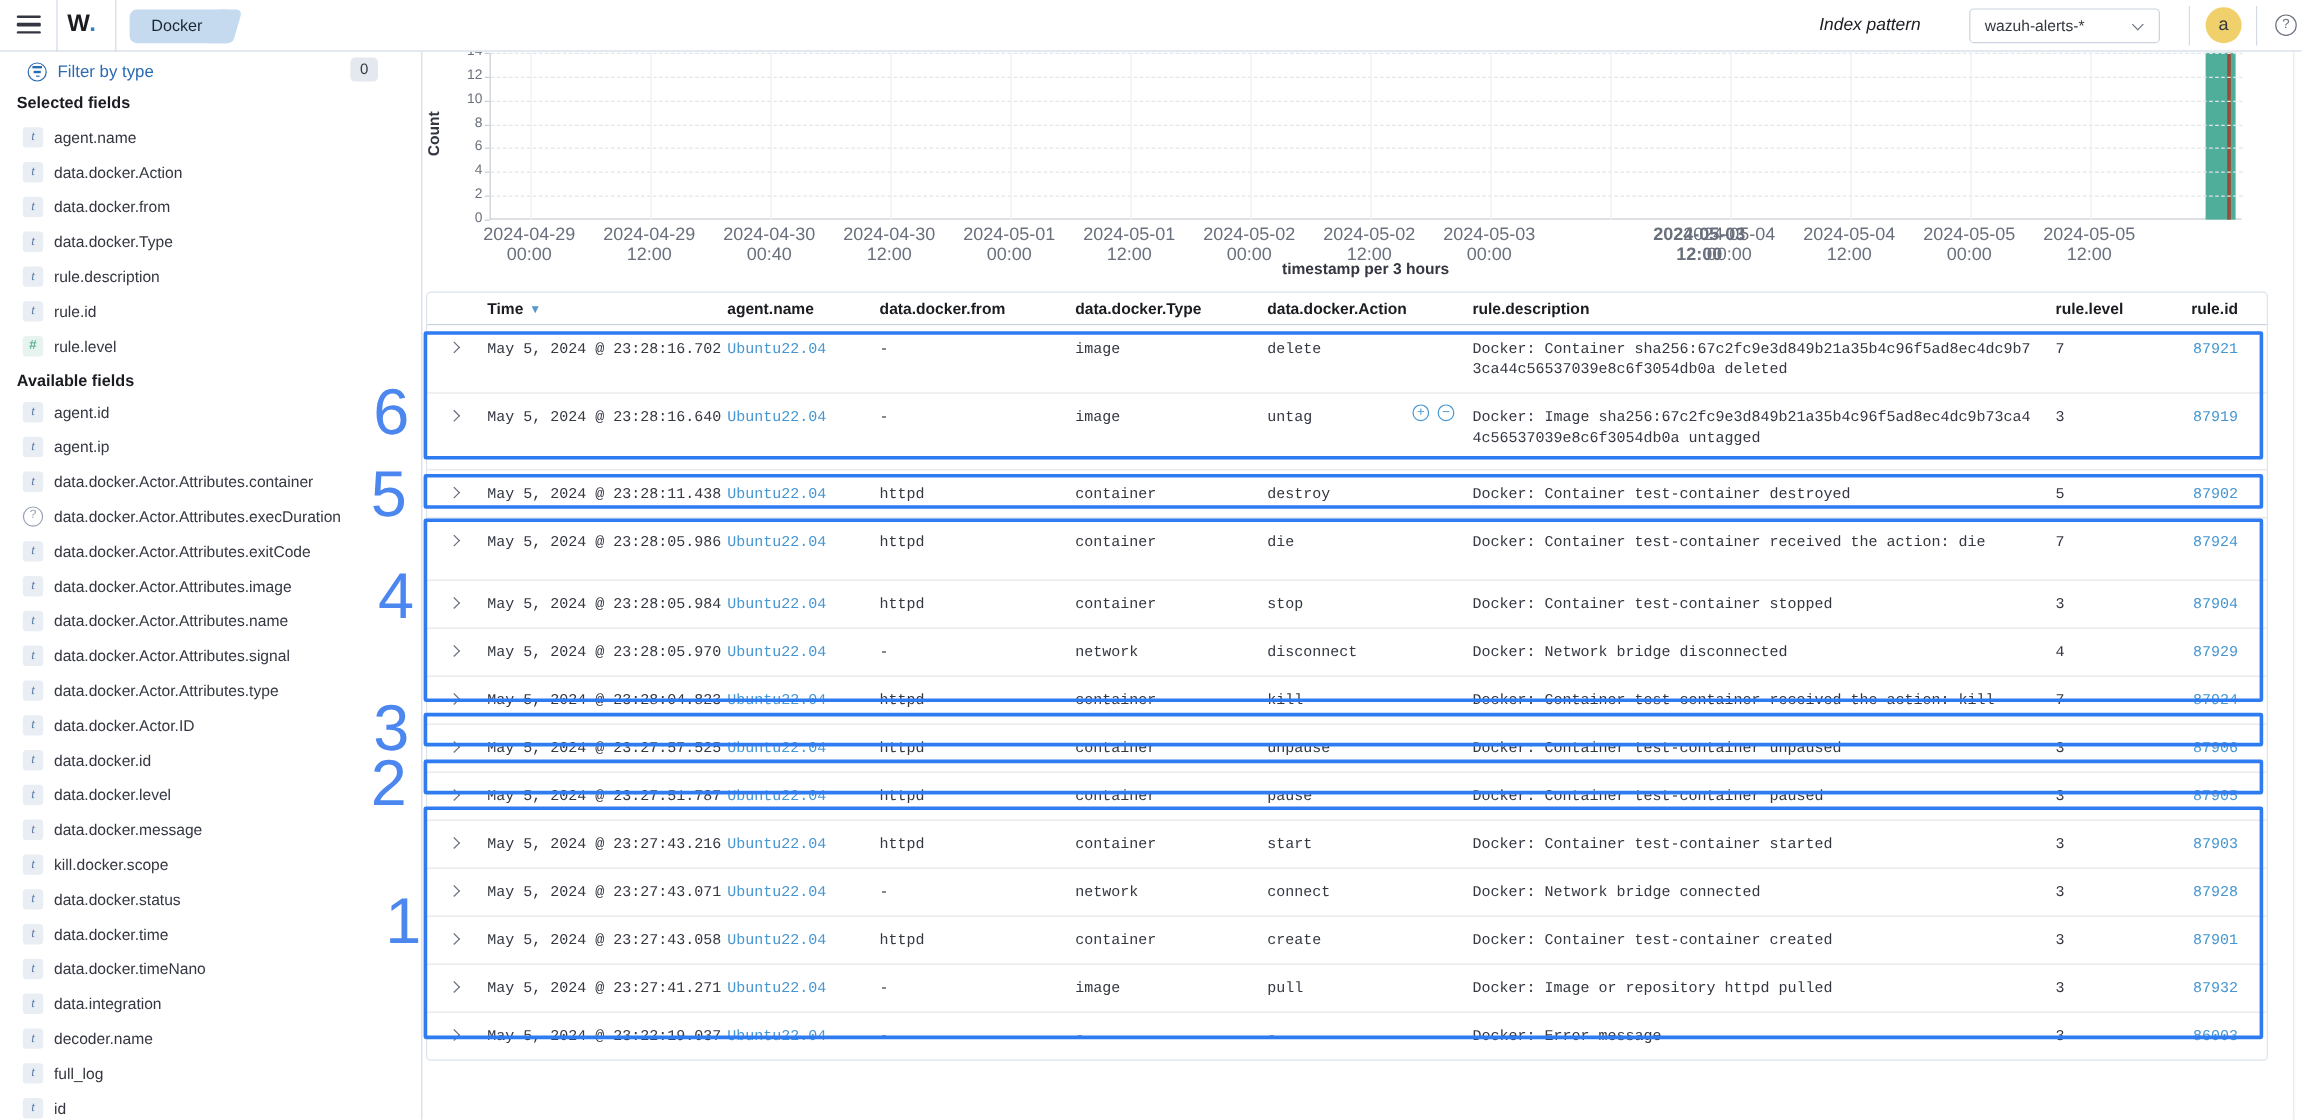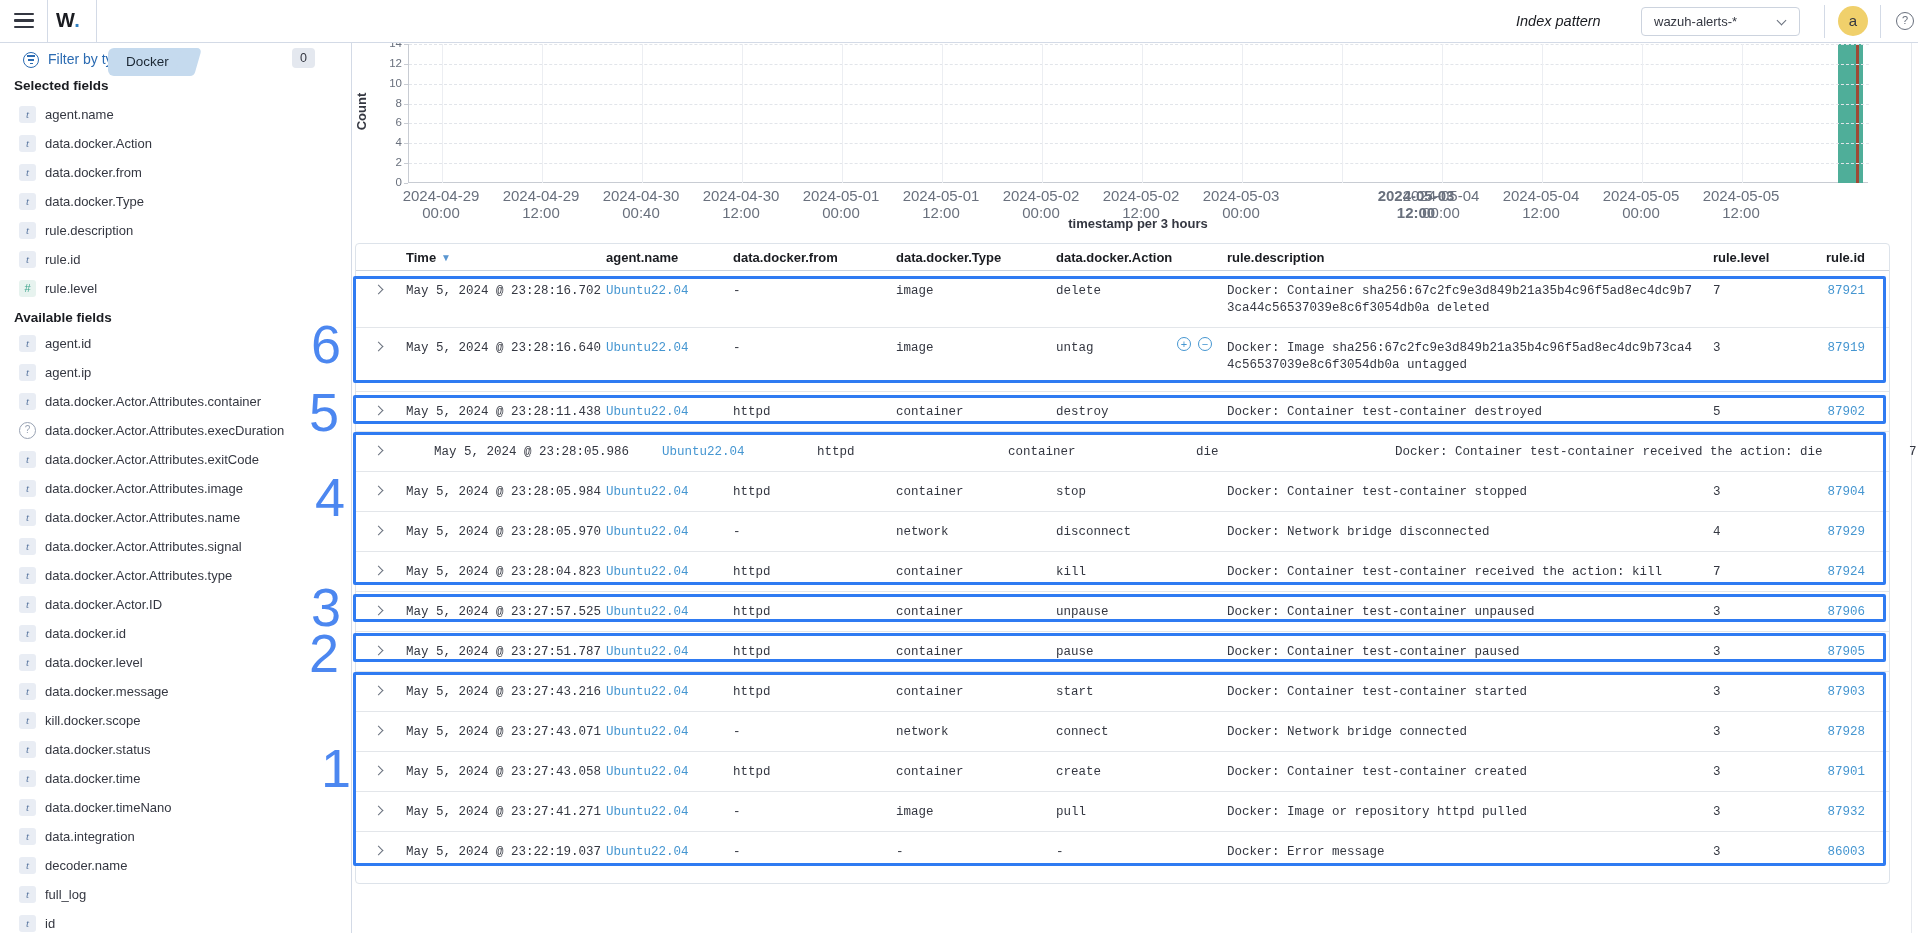--- a/index.html
+++ b/index.html
@@ -6,21 +6,21 @@
   html,body { width:1918px; height:933px; background:#fff; font-family:"Liberation Sans", sans-serif; color:#343741; overflow:hidden; }
 
   
   #navbar { position:absolute; left:0; top:0; width:1918px; height:43px; background:#fff; border-bottom:1px solid #d3dae6; z-index:30; }
   .nav-div { position:absolute; top:0; width:1px; height:43px; background:#d3dae6; }
   .nav-div2 { position:absolute; top:5px; width:1px; height:33px; background:#d3dae6; }
   #hamburger { position:absolute; left:14px; top:13px; width:20px; height:16px; cursor:pointer; }
   #hamburger span { display:block; height:2.4px; background:#343741; margin-bottom:4px; border-radius:1px; }
   #logo { position:absolute; left:56px; top:9px; font-size:20px; font-weight:bold; color:#1a1c21; letter-spacing:0.5px; }
   #logo .dot { color:#2f80c2; }
-  #docker-tab { position:absolute; left:108px; top:8px; height:28px; line-height:28px; padding:0 20px 0 18px; background:#c5daee; border-radius:6px 0 0 6px; font-size:13.5px; color:#1b2733;margin-top:40px; }
+  #docker-tab { position:absolute; left:108px; top:8px; height:28px; line-height:28px; padding:0 20px 0 18px; background:#c5daee; border-radius:6px 0 0 6px; font-size:13.5px; color:#1b2733; }
   #docker-tab::after { content:""; position:absolute; right:-9px; top:0; width:20px; height:28px; background:#c5daee; transform:skewX(-16deg); border-radius:0 5px 4px 0; }
   #index-pattern-label { position:absolute; left:1516px; top:0; height:41px; line-height:43px; font-size:14.5px; color:#1a1c21;font-style:italic; }
   #index-pattern-select { position:absolute; left:1641px; top:7px; width:159px; height:29px; border:1px solid #ccd3de; border-radius:4px; background:#fff; font-size:13px; line-height:27px; padding-left:12px; color:#343741; cursor:pointer; }
   .chev-down { position:absolute; right:14px; top:9px; width:7px; height:7px; border-right:1.6px solid #69707d; border-bottom:1.6px solid #69707d; transform:rotate(45deg); }
   #avatar { position:absolute; left:1838px; top:6px; width:30px; height:30px; border-radius:50%; background:#f0d06b; text-align:center; line-height:30px; font-size:15px; color:#343741; cursor:pointer; }
   #help-btn { position:absolute; left:1896px; top:12px; width:18px; height:18px; border:1.5px solid #69707d; border-radius:50%; text-align:center; line-height:15px; font-size:11px; color:#69707d; cursor:pointer; }
 
   
   #sidebar { position:absolute; left:0; top:43px; width:352px; height:890px; background:#fff; border-right:1px solid #d3dae6; z-index:5; }
   #filter-row { position:absolute; left:0; top:4px; width:352px; height:26px; cursor:pointer; }
@@ -307,21 +307,21 @@
         </div>
         <div class="cell">May 5, 2024 @ 23:28:11.438</div>
         <div class="cell link">Ubuntu22.04</div>
         <div class="cell">httpd</div>
         <div class="cell">container</div>
         <div class="cell">destroy</div>
         <div class="cell wrap">Docker: Container test-container destroyed</div>
         <div class="cell">5</div>
         <div class="cell link right">87902</div>
       </div>
-      <div class="trow drow" style="height: 40px; gap: 28px;">
+      <div class="trow drow" style="height: 52px;">
         <div class="expand-cell">
           <span class="chev-right"></span>
         </div>
         <div class="cell">May 5, 2024 @ 23:28:05.986</div>
         <div class="cell link">Ubuntu22.04</div>
         <div class="cell">httpd</div>
         <div class="cell">container</div>
         <div class="cell">die</div>
         <div class="cell wrap">Docker: Container test-container received the action: die</div>
         <div class="cell">7</div>

